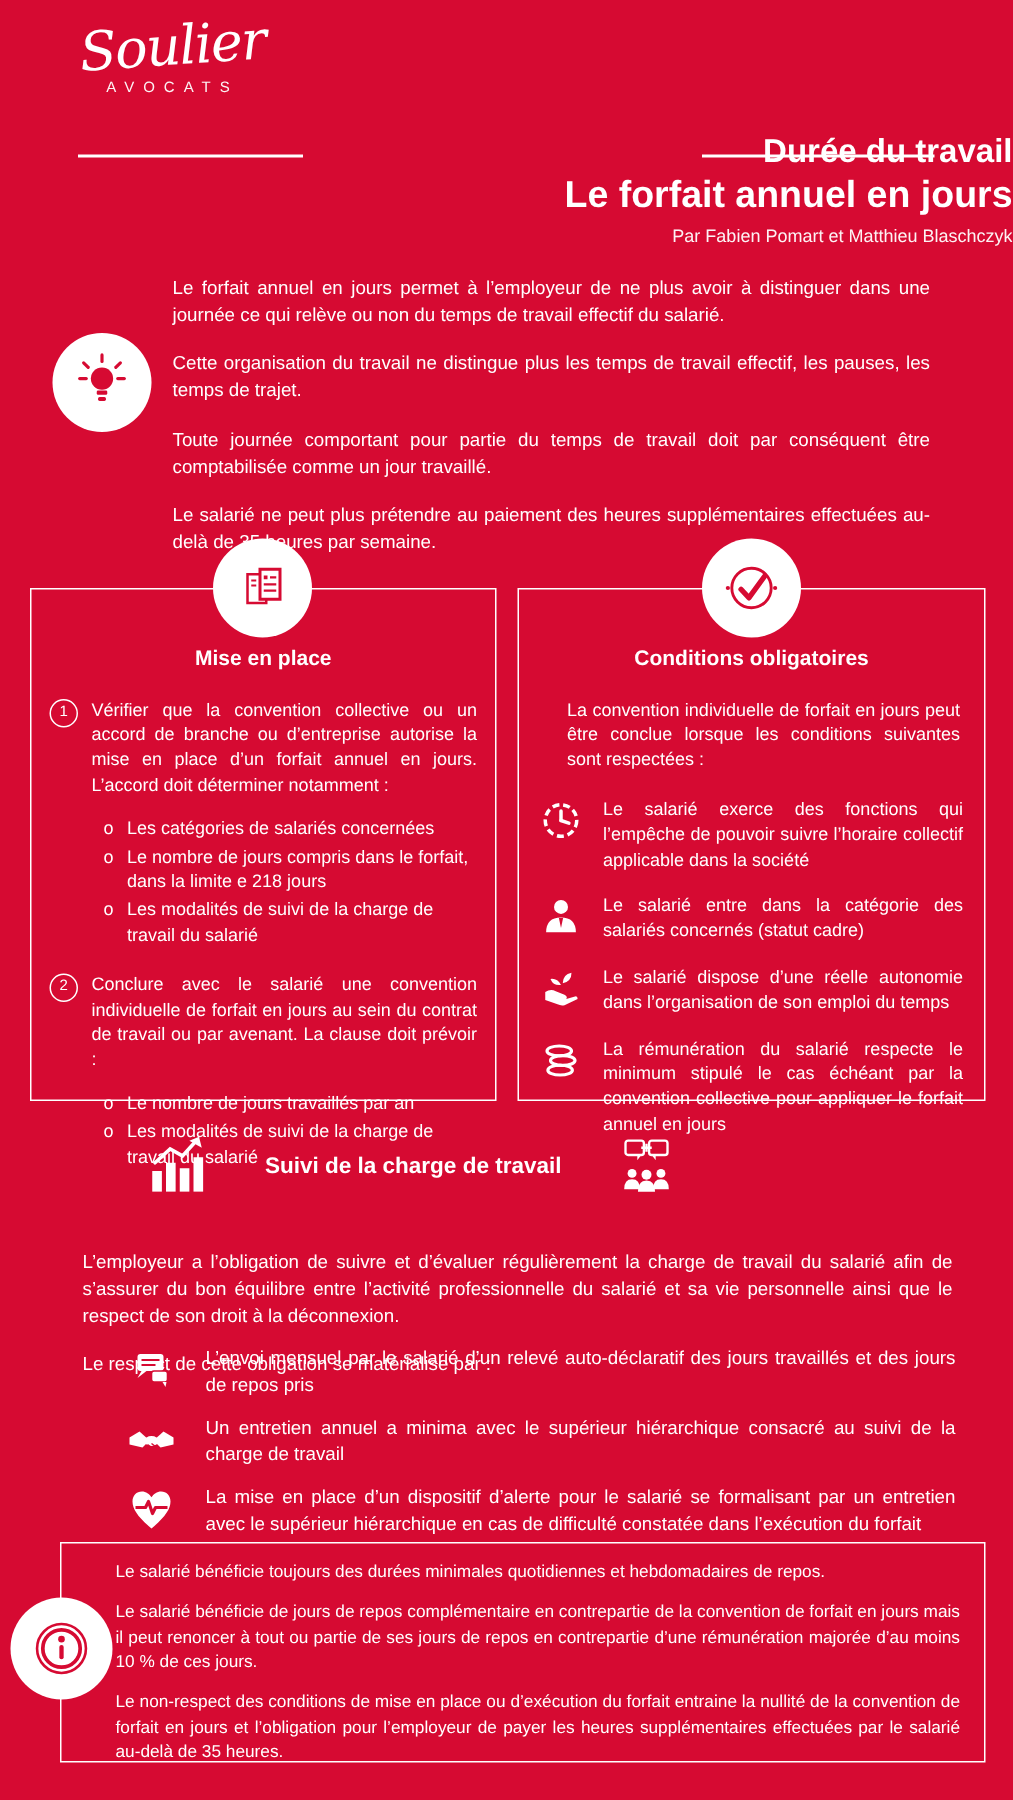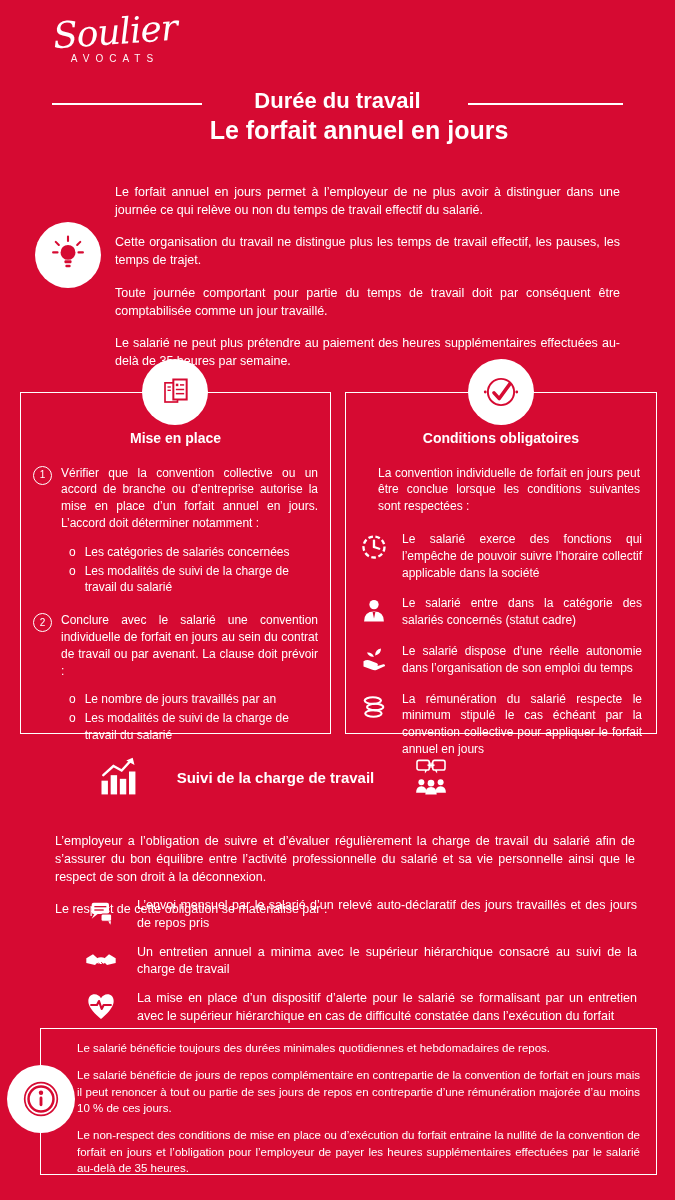--- a/index.html
+++ b/index.html
@@ -12,21 +12,21 @@
   .abs{position:absolute;}
   .just{text-align:justify;}
   
   .logo{left:30px;top:12px;width:170px;text-align:center;}
   .logo-script{
     font-family:"DejaVu Serif",serif;font-style:italic;font-size:36px;
     letter-spacing:-1px;line-height:1.1;transform:rotate(-4deg);display:inline-block;
   }
   .logo-sub{font-size:10px;letter-spacing:6px;margin-top:1px;opacity:.95;}
   
-  .title-block{top:88px;left:0;width:675px;text-align:center;}
+  .title-block{top:88px;left:0;width:675px;text-align:right;}
   .title-l1{font-size:22px;font-weight:bold;}
   .title-l2{font-size:25px;font-weight:bold;margin-top:2px;padding-left:43px;}
   .byline{font-size:12px;margin-top:5px;opacity:.95;}
   .hline{height:2px;background:#fff;top:103px;}
   .hline.left{left:52px;width:150px;}
   .hline.right{left:468px;width:155px;}
   
   .white-circle{
     position:absolute;background:#fff;border-radius:50%;
     display:flex;align-items:center;justify-content:center;
@@ -77,20 +77,21 @@
 <div class="abs logo">
   <div class="logo-script">Soulier</div>
   <div class="logo-sub">AVOCATS</div>
 </div>
 
 <div class="abs hline left"></div>
 <div class="abs hline right"></div>
 <div class="abs title-block">
   <div class="title-l1">Durée du travail</div>
   <div class="title-l2">Le forfait annuel en jours</div>
+  <div class="byline">Par Fabien Pomart et Matthieu Blaschczyk</div>
 </div>
 
 <div class="white-circle intro-circle">
   <span>
     <svg width="42" height="42" viewBox="0 0 48 48">
       <g stroke="#d60a32" stroke-width="2.4" stroke-linecap="round">
         <line x1="24" y1="3" x2="24" y2="8"></line>
           <line x1="10" y1="9" x2="13.5" y2="12.5"></line>
         <line x1="38" y1="9" x2="34.5" y2="12.5"></line>
           <line x1="7" y1="21" x2="12" y2="21"></line>
@@ -112,20 +113,23 @@
 <div class="panel panel-left">
   <div class="panel-title">Mise en place</div>
 
   <div class="num-item">
     <span class="num-circle">1</span>
     <div>
       <div class="just">Vérifier que la convention collective ou un accord de branche ou d’entreprise autorise la mise en place d’un forfait annuel en jours. L’accord doit déterminer notamment :</div>
       <ul class="bullets">
         <li>
             <span>Les catégories de salariés concernées</span>
+          </li>
+        <li>
+            <span>Le nombre de jours compris dans le forfait, dans la limite e 218 jours</span>
           </li>
         <li>
             <span>Les modalités de suivi de la charge de travail du salarié</span>
           </li>
       </ul>
     </div>
   </div>
 
   <div class="num-item">
     <span class="num-circle">2</span>

